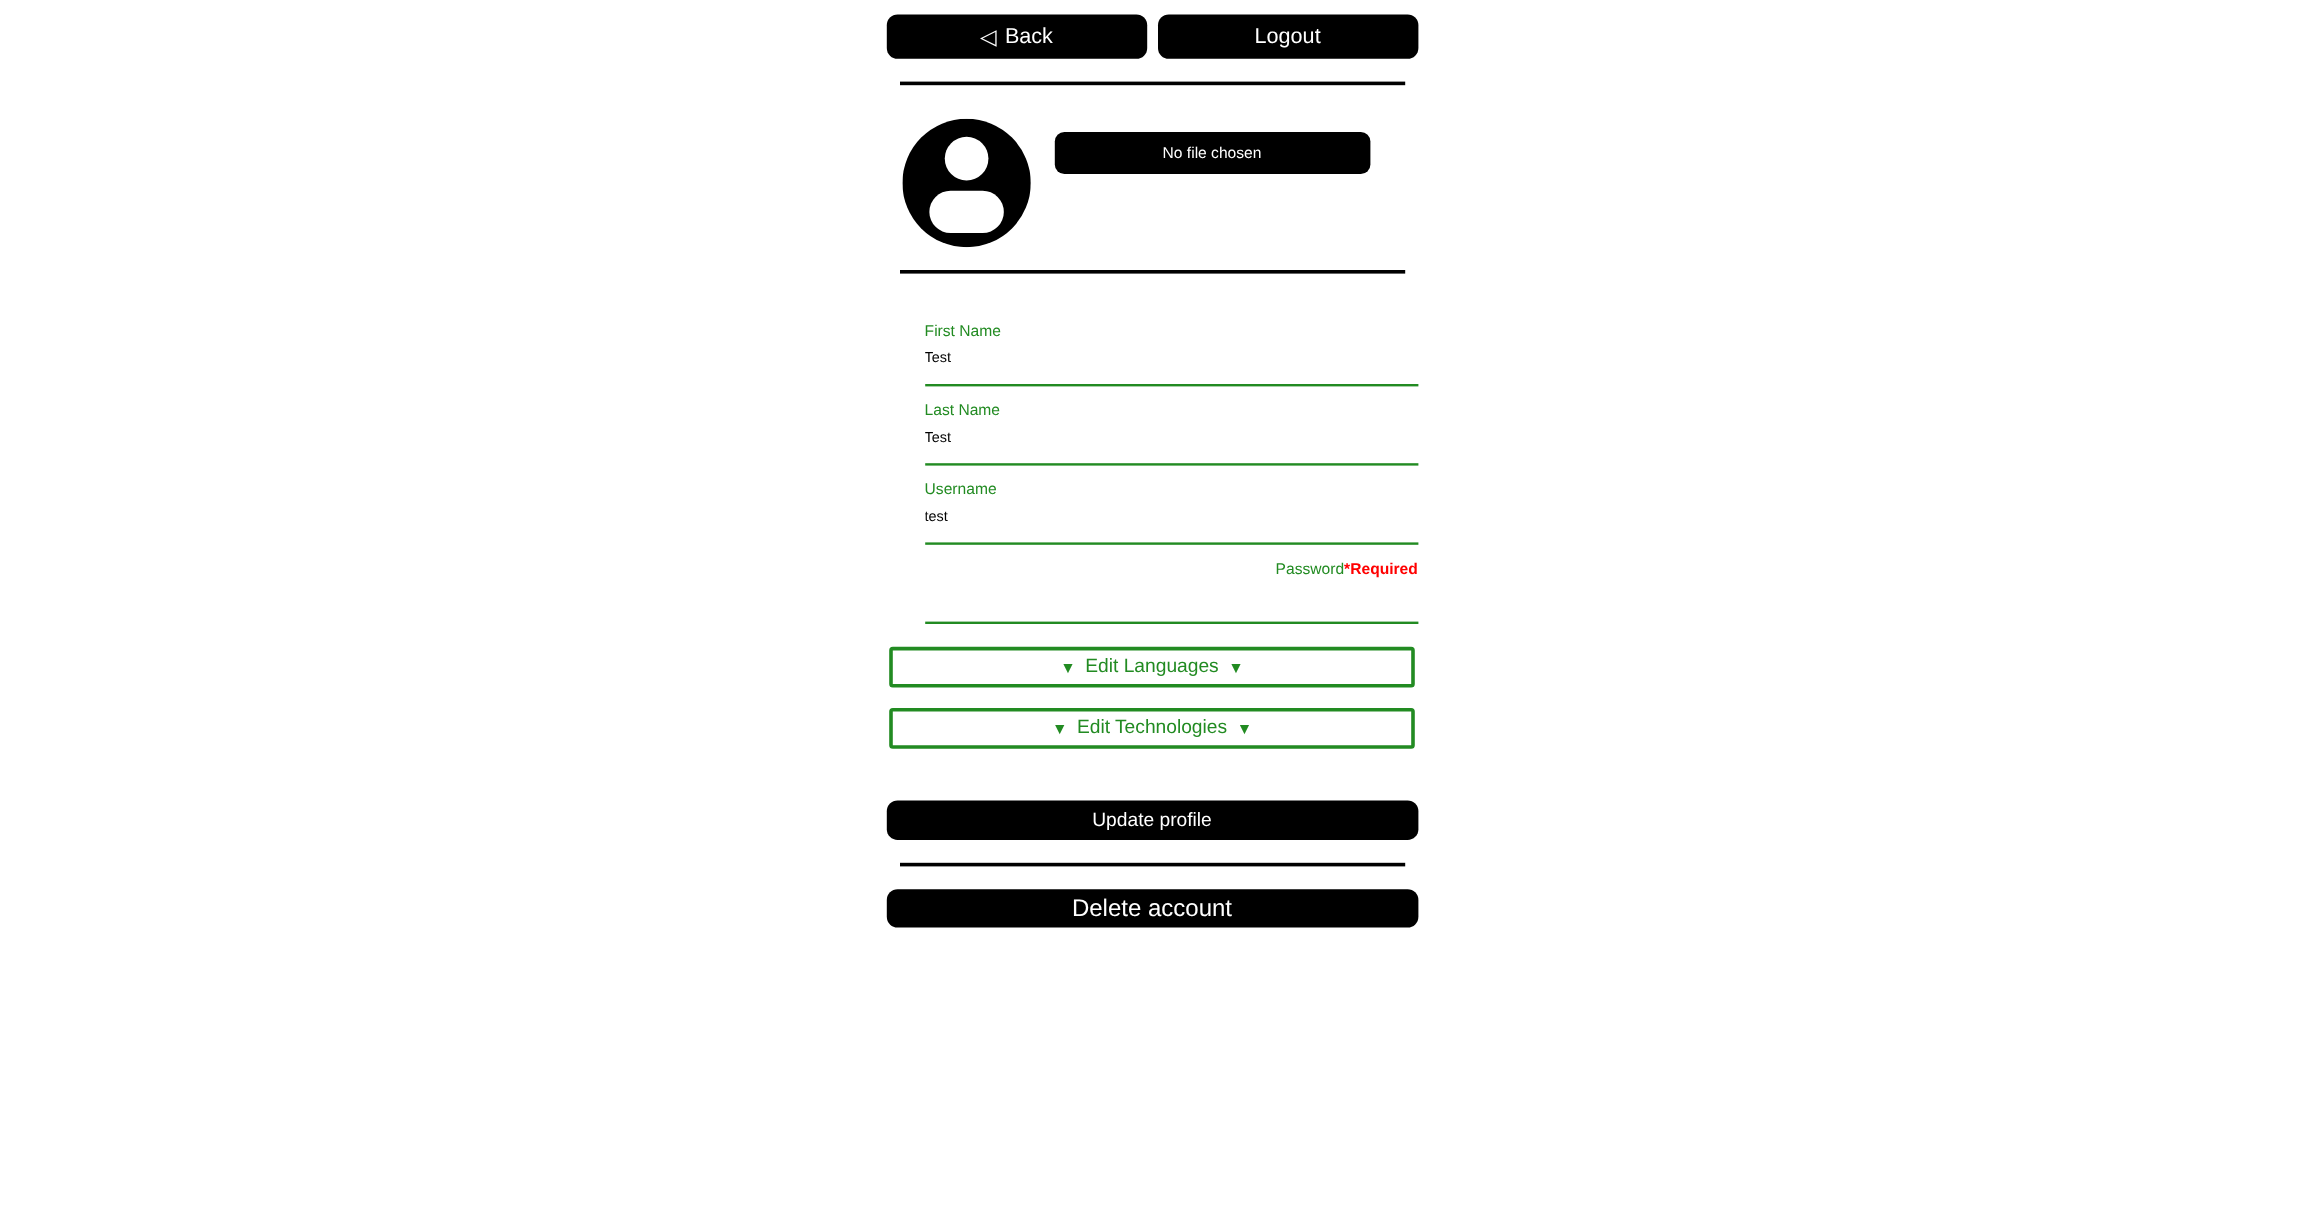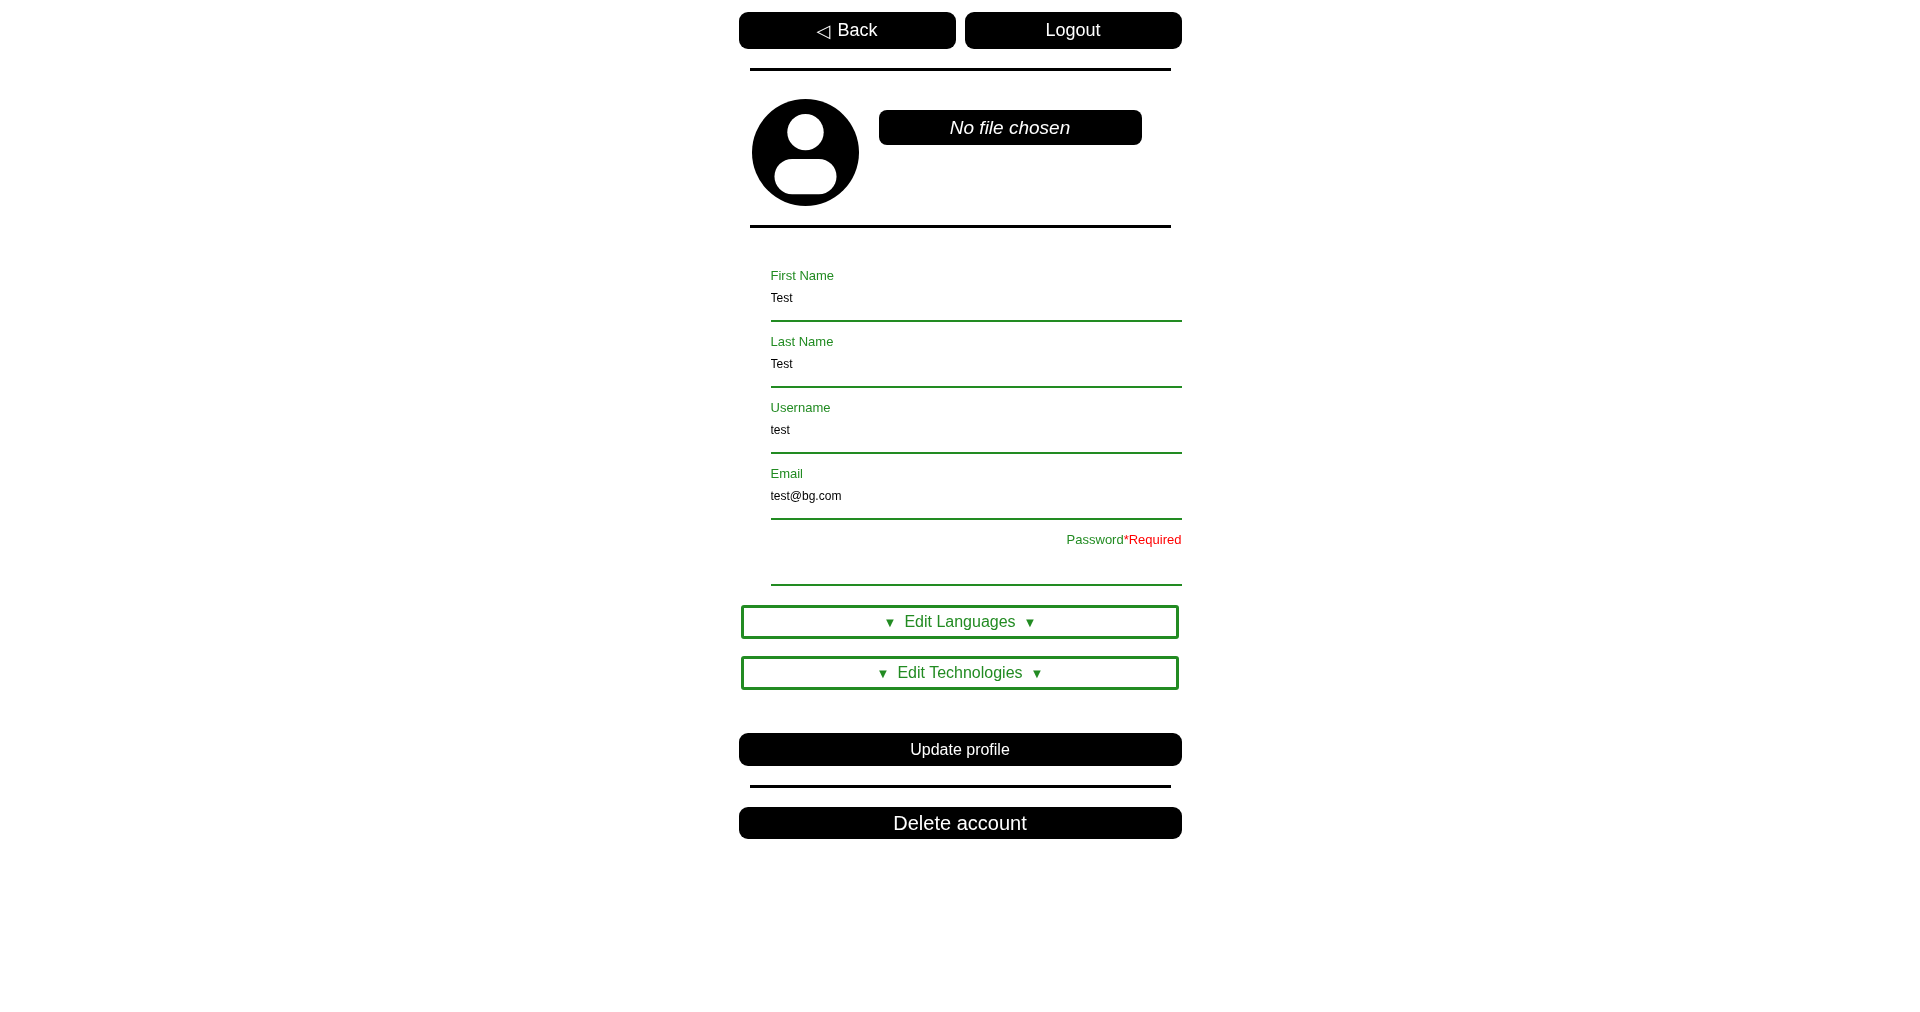--- a/index.html
+++ b/index.html
@@ -52,21 +52,21 @@
     margin:28px 0 0 13px;
   }
   .avatar{width:107px;height:107px;flex:0 0 auto;}
   .file-col{
     display:flex;
     flex-direction:column;
     gap:18px;
     width:263px;
     margin-top:11px;
   }
-  .btn-file{height:35px;font-size:19px;border-radius:8px;font-style:italic;}
+  .btn-file{height:35px;font-size:13px;border-radius:8px;}
   .btn-updpic{height:33px;font-size:16px;border-radius:8px;}
   
   .fields{margin-top:28px;margin-left:32px;}
   .field{padding-top:12px;}
   .field-label{
     display:block;
     color:var(--green);
     font-size:13px;
     line-height:16px;
   }
@@ -85,20 +85,21 @@
   }
   .label-row{
     display:flex;
     justify-content:flex-end;
     align-items:baseline;
   }
   .required-note{
     color:var(--red);
     font-size:13px;
     line-height:16px;
+    font-weight:bold;
   }
   
   .btn-green{
     display:flex;
     align-items:center;
     justify-content:center;
     gap:8px;
     width:438px;
     margin:0 auto;
     height:34px;
@@ -161,24 +162,20 @@
     <div class="field">
       <label class="field-label">Last Name</label>
       <input class="text-input" type="text" value="Test" style="">
     </div>
 
     <div class="field">
       <label class="field-label">Username</label>
       <input class="text-input" type="text" value="test" style="">
     </div>
 
-    <div class="field">
-      <label class="field-label">Email</label>
-      <input class="text-input" type="text" value="test@bg.com" style="">
-    </div>
 
     <div class="field">
       <div class="label-row">
         <label class="field-label">Password</label>
         <span class="required-note">*Required</span>
       </div>
       <input class="text-input" type="password" value="" style="">
     </div>
 
   </div>

